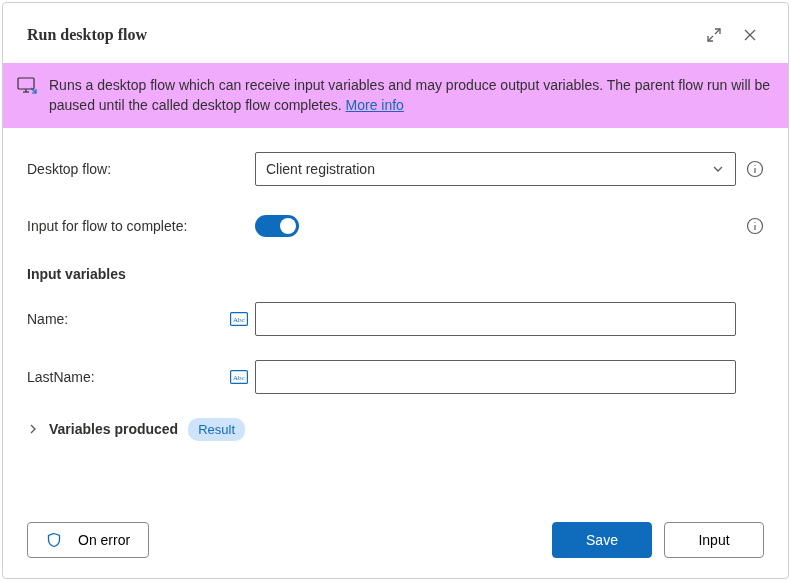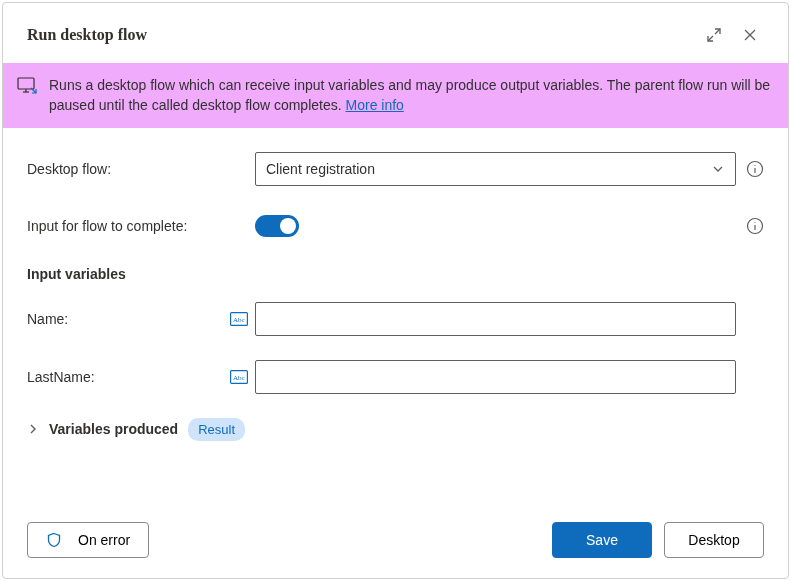--- a/index.html
+++ b/index.html
@@ -308,17 +308,17 @@
             <path d="M8 1.5 L13.5 3.5 V8 C13.5 11 11 13.5 8 14.5 C5 13.5 2.5 11 2.5 8 V3.5 Z"></path>
           </svg>
       </span>
       <span>On error</span>
     </button>
     <div class="spacer"></div>
     <button class="btn primary">
       <span>Save</span>
     </button>
     <button class="btn">
-      <span>Desktop</span>
+      <span>Input</span>
     </button>
   </div>
 
 </div>
 
 </body></html>

